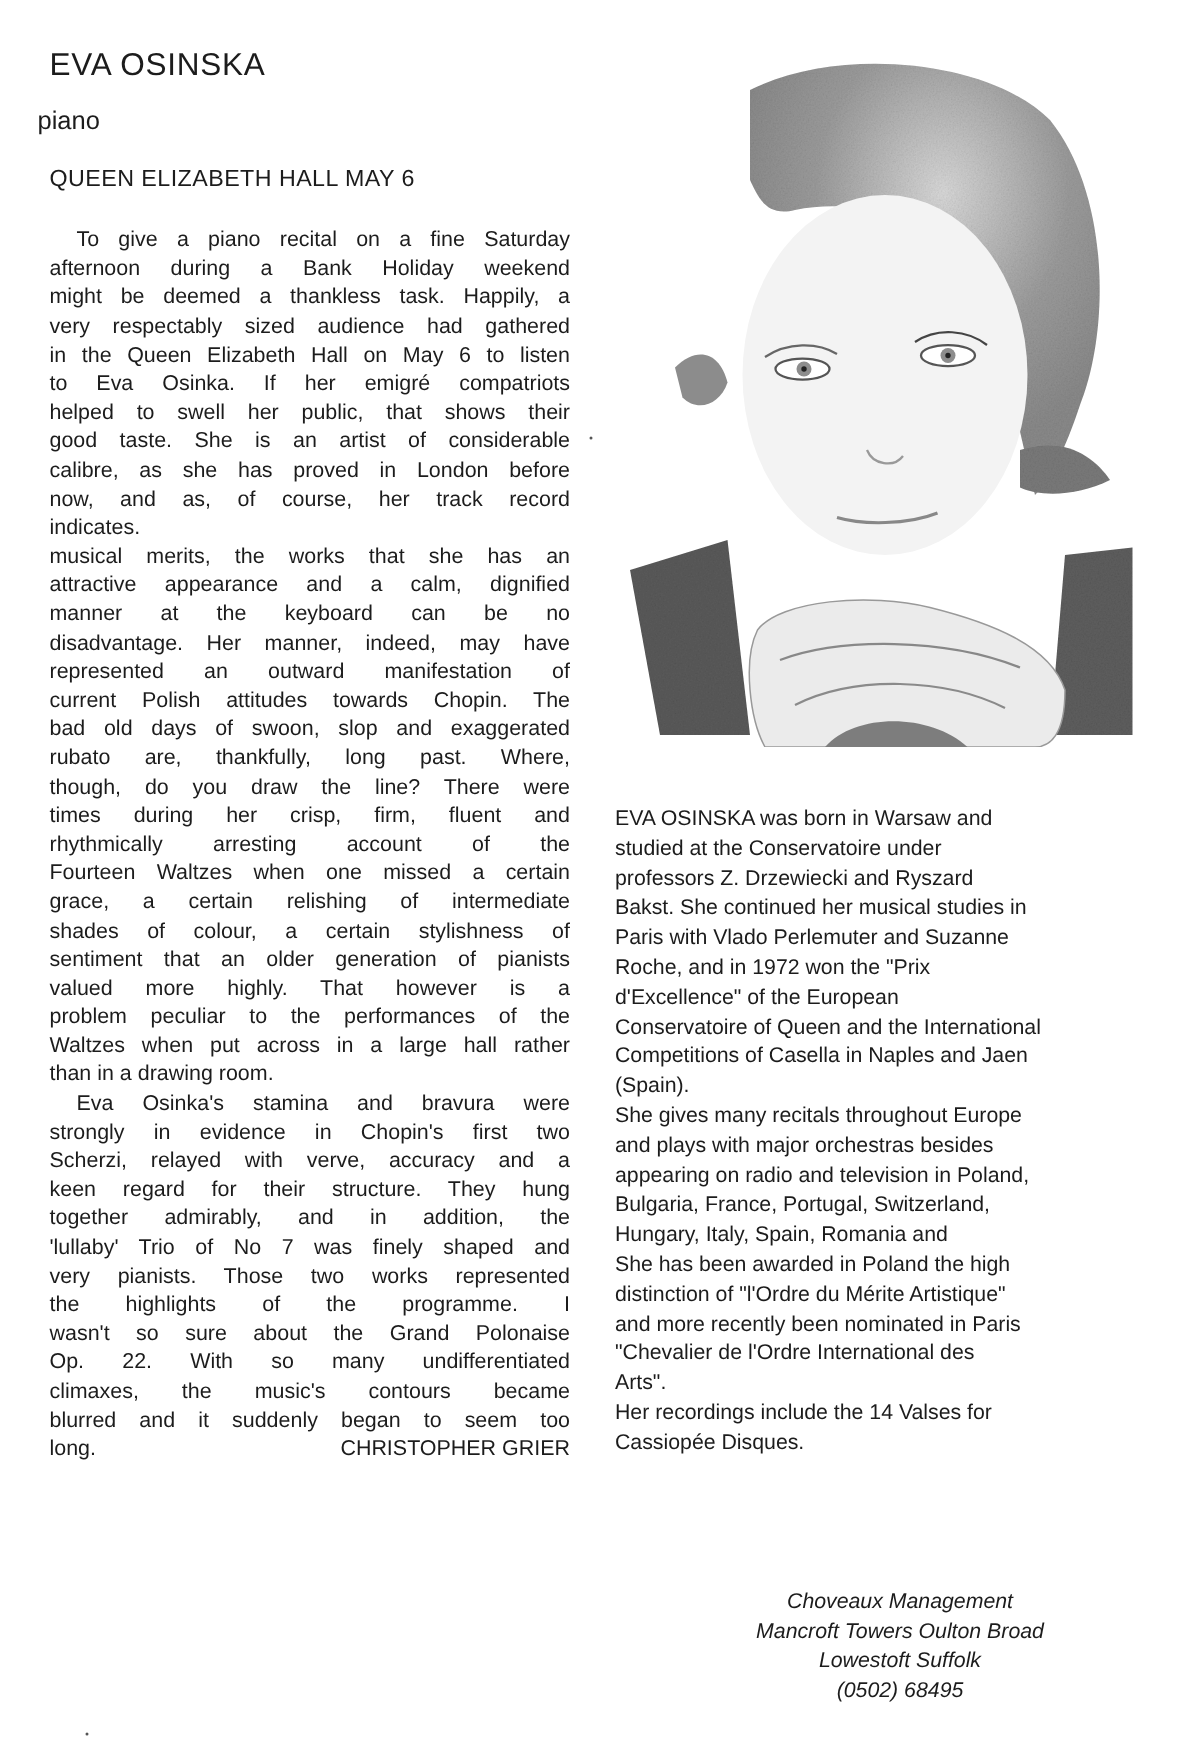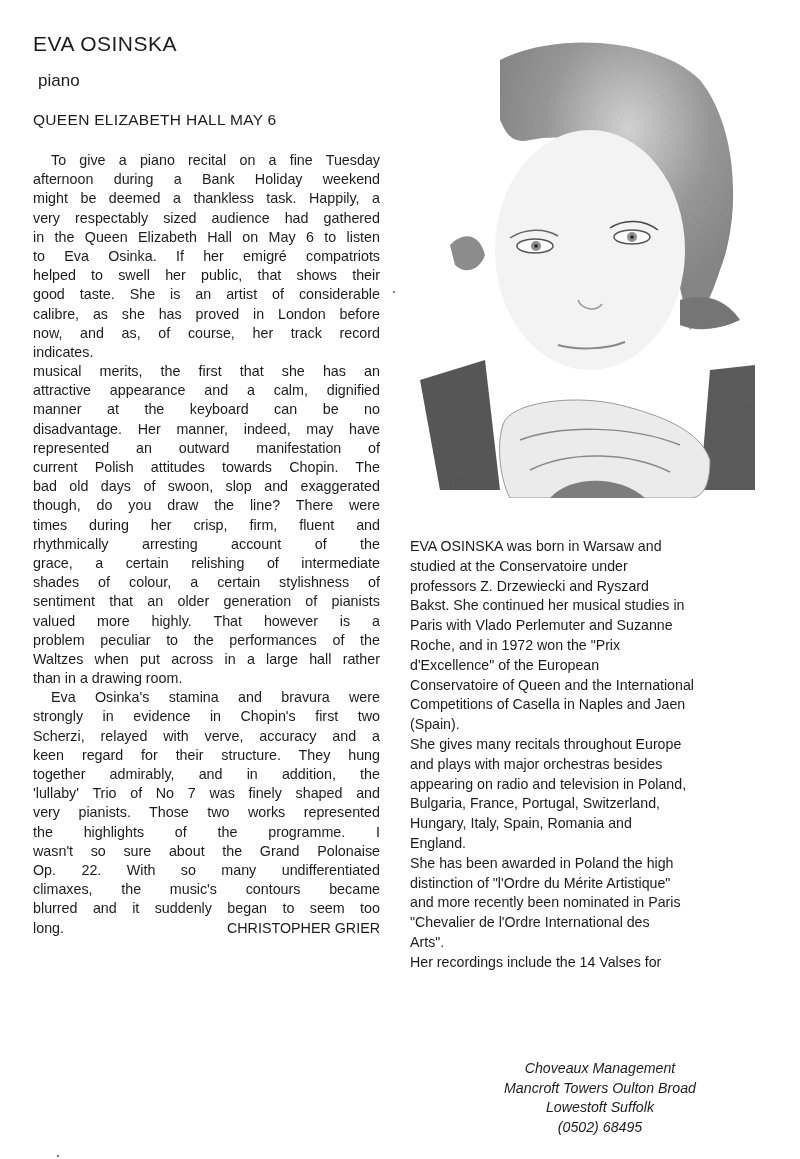--- a/index.html
+++ b/index.html
@@ -1,19 +1,19 @@
 <!DOCTYPE html>
 <html><head>
 <meta charset="utf-8">
 <style>
   html, body { margin: 0; padding: 0; background: #ffffff; }
   body { width: 800px; height: 1159px; position: relative; overflow: hidden;
          font-family: "Liberation Sans", sans-serif; color: #1c1c1c; }
   .name { position: absolute; left: 33px; top: 32px; font-size: 21px; letter-spacing: 0.5px; font-weight: normal; }
-  .instrument { position: absolute; left: 38px; top: 71px; font-size: 17px; }
+  .instrument { position: absolute; left: 25px; top: 71px; font-size: 17px; }
   .venue { position: absolute; left: 33px; top: 111px; font-size: 15.5px; letter-spacing: 0.3px; }
   .review { position: absolute; left: 33px; top: 151px; width: 347px; font-size: 14.3px; line-height: 19.2px; }
   .review .ln { display: block; white-space: nowrap; text-align: justify; text-align-last: justify; height: 19.2px; }
   .review .ln.last { text-align-last: left; }
   .review .ln.indent { padding-left: 18px; }
   .sig-line { display: flex; justify-content: space-between; height: 19.2px; gap: 28px; }
   .photo { position: absolute; left: 410px; top: 20px; width: 354px; height: 478px; }
   .bio { position: absolute; left: 410px; top: 537px; width: 360px; font-size: 14.2px; line-height: 19.8px; }
   .bio .ln { display: block; white-space: nowrap; height: 19.8px; }
   .agency { position: absolute; left: 400px; top: 1059px; width: 400px; text-align: center;
@@ -23,43 +23,45 @@
 </style>
 </head>
 <body>
 
 <div class="name">EVA OSINSKA</div>
 <div class="instrument">piano</div>
 <div class="venue">QUEEN ELIZABETH HALL MAY 6</div>
 
 <div class="review" id="review">
     <div>
-      <span class="ln indent">To give a piano recital on a fine Tuesday</span>
+      <span class="ln indent">To give a piano recital on a fine Saturday</span>
       <span class="ln">afternoon during a Bank Holiday weekend</span>
       <span class="ln">might be deemed a thankless task. Happily, a</span>
       <span class="ln">very respectably sized audience had gathered</span>
       <span class="ln">in the Queen Elizabeth Hall on May 6 to listen</span>
       <span class="ln">to Eva Osinka. If her emigré compatriots</span>
       <span class="ln">helped to swell her public, that shows their</span>
       <span class="ln">good taste. She is an artist of considerable</span>
       <span class="ln">calibre, as she has proved in London before</span>
       <span class="ln">now, and as, of course, her track record</span>
       <span class="ln last">indicates.</span>
     </div>
     <div>
-      <span class="ln">musical merits, the first that she has an</span>
+      <span class="ln">musical merits, the works that she has an</span>
       <span class="ln">attractive appearance and a calm, dignified</span>
       <span class="ln">manner at the keyboard can be no</span>
       <span class="ln">disadvantage. Her manner, indeed, may have</span>
       <span class="ln">represented an outward manifestation of</span>
       <span class="ln">current Polish attitudes towards Chopin. The</span>
       <span class="ln">bad old days of swoon, slop and exaggerated</span>
+      <span class="ln">rubato are, thankfully, long past. Where,</span>
       <span class="ln">though, do you draw the line? There were</span>
       <span class="ln">times during her crisp, firm, fluent and</span>
       <span class="ln">rhythmically arresting account of the</span>
+      <span class="ln">Fourteen Waltzes when one missed a certain</span>
       <span class="ln">grace, a certain relishing of intermediate</span>
       <span class="ln">shades of colour, a certain stylishness of</span>
       <span class="ln">sentiment that an older generation of pianists</span>
       <span class="ln">valued more highly. That however is a</span>
       <span class="ln">problem peculiar to the performances of the</span>
       <span class="ln">Waltzes when put across in a large hall rather</span>
       <span class="ln last">than in a drawing room.</span>
     </div>
     <div>
       <span class="ln indent">Eva Osinka's stamina and bravura were</span>
@@ -138,27 +140,27 @@
     <span class="ln">Roche, and in 1972 won the "Prix</span>
     <span class="ln">d'Excellence" of the European</span>
     <span class="ln">Conservatoire of Queen and the International</span>
     <span class="ln">Competitions of Casella in Naples and Jaen</span>
     <span class="ln">(Spain).</span>
     <span class="ln">She gives many recitals throughout Europe</span>
     <span class="ln">and plays with major orchestras besides</span>
     <span class="ln">appearing on radio and television in Poland,</span>
     <span class="ln">Bulgaria, France, Portugal, Switzerland,</span>
     <span class="ln">Hungary, Italy, Spain, Romania and</span>
-    <span class="ln">England.</span>
     <span class="ln">She has been awarded in Poland the high</span>
     <span class="ln">distinction of "l'Ordre du Mérite Artistique"</span>
     <span class="ln">and more recently been nominated in Paris</span>
     <span class="ln">"Chevalier de l'Ordre International des</span>
     <span class="ln">Arts".</span>
     <span class="ln">Her recordings include the 14 Valses for</span>
+    <span class="ln">Cassiopée Disques.</span>
   </div>
 
 <div class="agency" id="agency">
     <span class="ln">Choveaux Management</span>
     <span class="ln">Mancroft Towers Oulton Broad</span>
     <span class="ln">Lowestoft Suffolk</span>
     <span class="ln">(0502) 68495</span>
   </div>
 
 <span class="speck" style="left:393px; top:291px;"></span>

